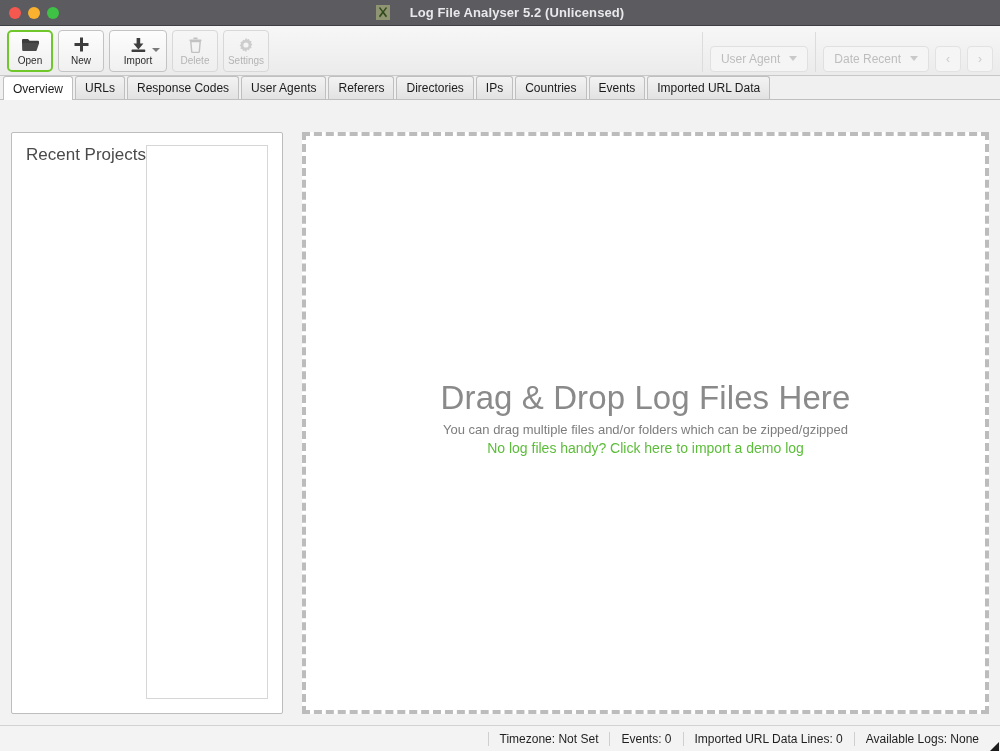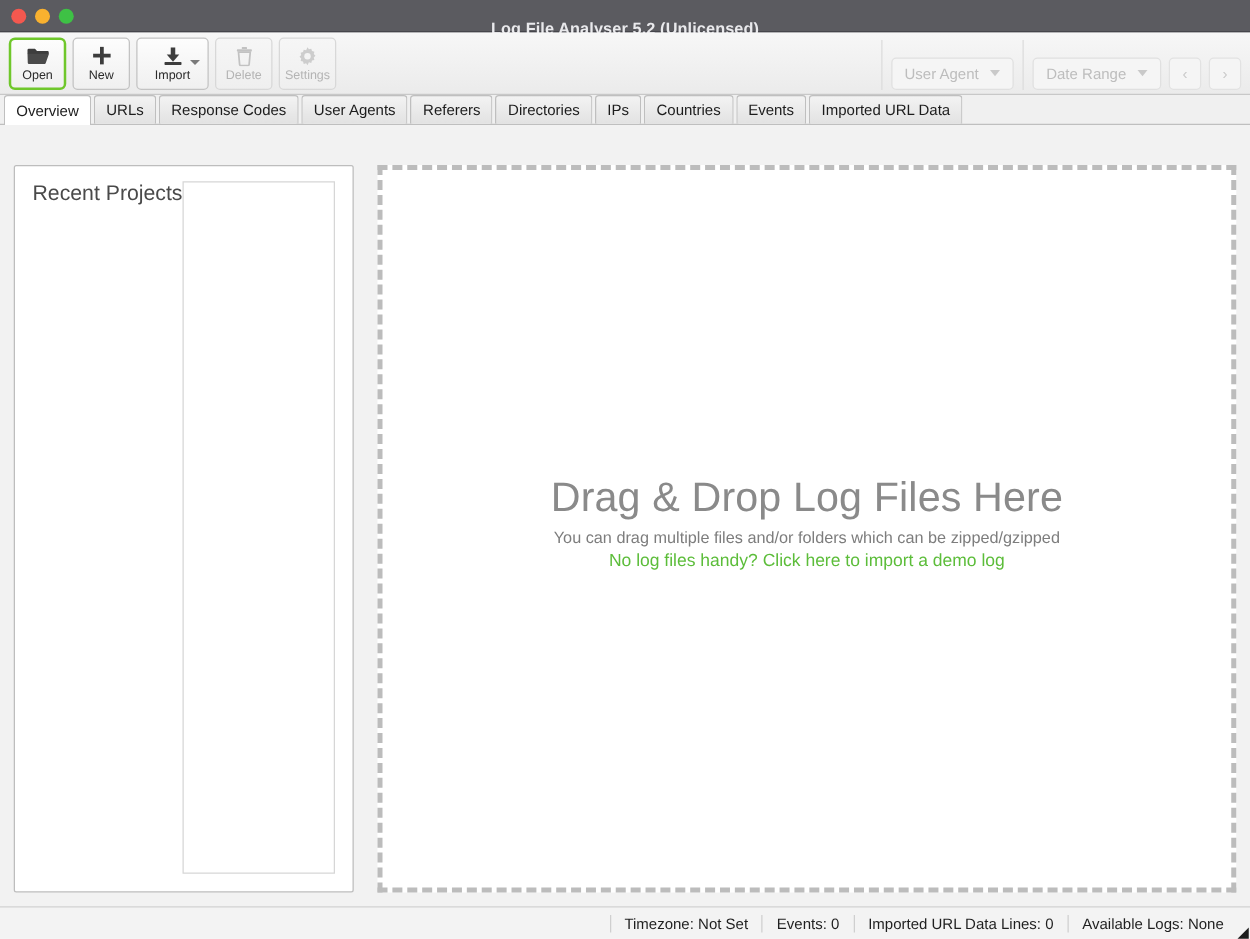--- a/index.html
+++ b/index.html
@@ -52,21 +52,20 @@
 
   .title-center {
     position: absolute;
     left: 0; right: 0;
     top: 0; bottom: 0;
     display: flex;
     align-items: center;
     justify-content: center;
     gap: 20px;
     pointer-events: none;
-    flex-direction: column;
   }
   .app-icon {
     width: 14px;
     height: 15px;
     display: block;
   }
   .title-text {
     color: #e9e9ec;
     font-size: 13px;
     font-weight: bold;
@@ -420,21 +419,21 @@
     </div>
 
     <div class="tb-right">
       <span class="tb-sep"></span>
       <div class="combo">
         <span class="combo-label">User Agent</span>
         <span class="caret-dn"></span>
       </div>
       <span class="tb-sep"></span>
       <div class="combo">
-        <span class="combo-label">Date Range</span>
+        <span class="combo-label">Date Recent</span>
         <span class="caret-dn"></span>
       </div>
       <div class="arrow-btn">‹</div>
       <div class="arrow-btn">›</div>
     </div>
   </div>
 
   <div class="tabbar">
     <div class="tab active">Overview</div>
     <div class="tab">URLs</div>

